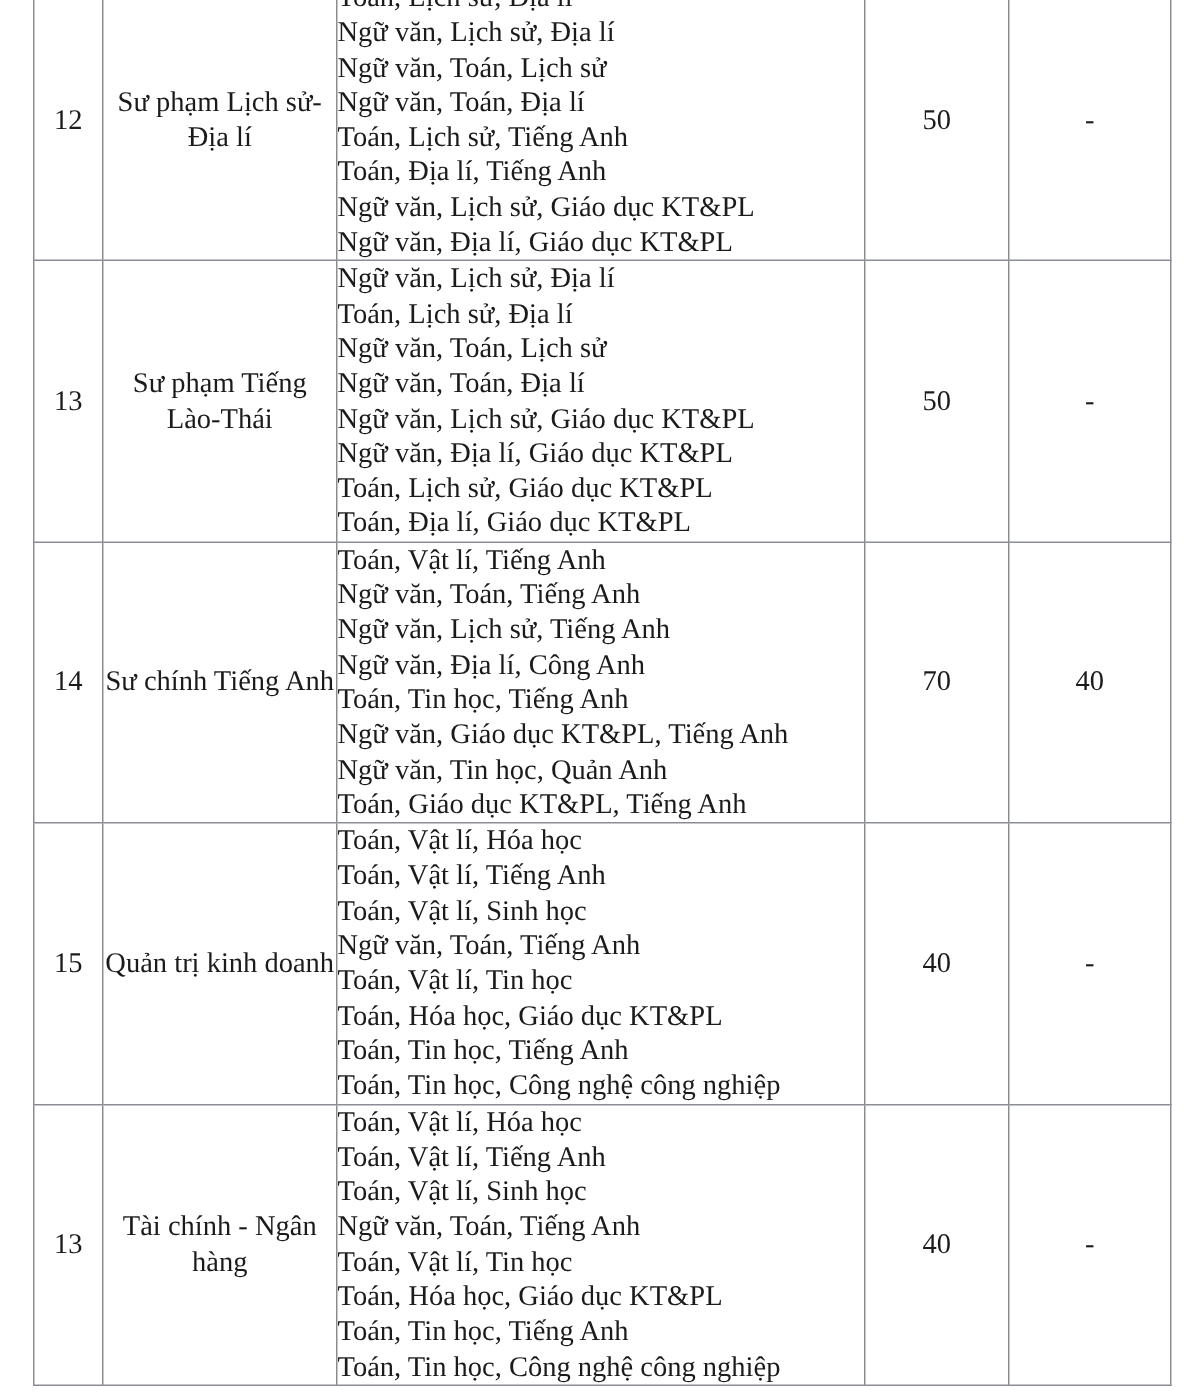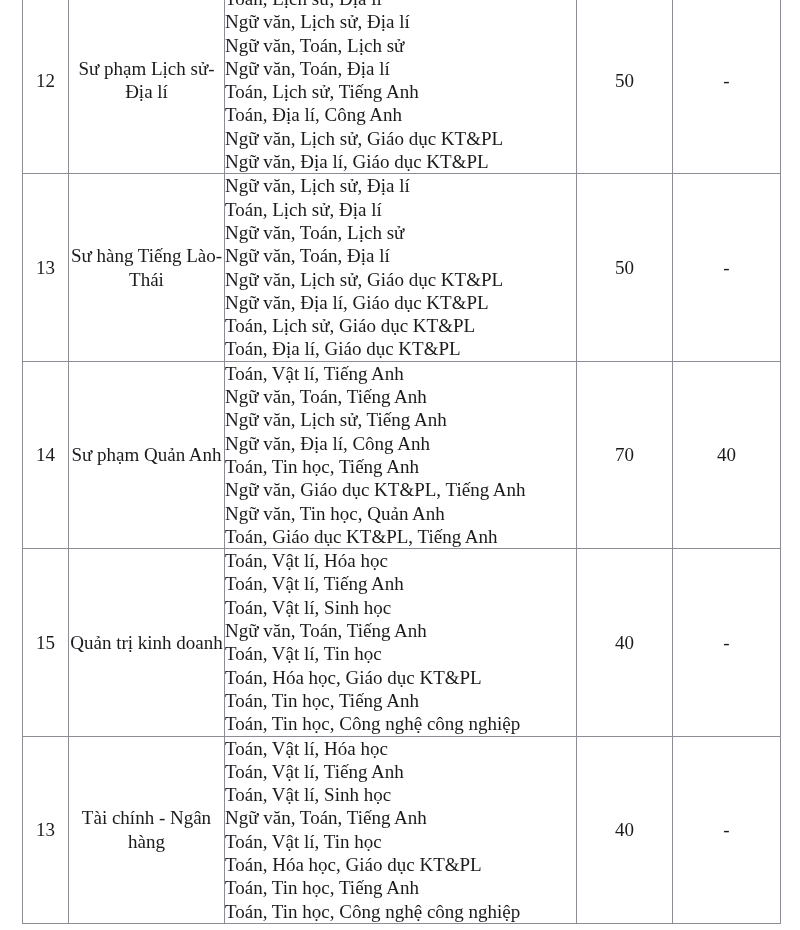--- a/index.html
+++ b/index.html
@@ -104,46 +104,46 @@
     <tbody>
         <tr>
           <td class="cell-no">12</td>
           <td class="cell-major">Sư phạm Lịch sử- Địa lí</td>
           <td class="cell-combos">
             <div class="combo-line">Toán, Lịch sử, Địa lí</div>
             <div class="combo-line">Ngữ văn, Lịch sử, Địa lí</div>
             <div class="combo-line">Ngữ văn, Toán, Lịch sử</div>
             <div class="combo-line">Ngữ văn, Toán, Địa lí</div>
             <div class="combo-line">Toán, Lịch sử, Tiếng Anh</div>
-            <div class="combo-line">Toán, Địa lí, Công Anh</div>
+            <div class="combo-line">Toán, Địa lí, Tiếng Anh</div>
             <div class="combo-line">Ngữ văn, Lịch sử, Giáo dục KT&amp;PL</div>
             <div class="combo-line">Ngữ văn, Địa lí, Giáo dục KT&amp;PL</div>
           </td>
           <td class="cell-quota">50</td>
           <td class="cell-quota2">-</td>
         </tr>
         <tr>
           <td class="cell-no">13</td>
-          <td class="cell-major">Sư hàng Tiếng Lào-Thái</td>
+          <td class="cell-major">Sư phạm Tiếng Lào-Thái</td>
           <td class="cell-combos">
             <div class="combo-line">Ngữ văn, Lịch sử, Địa lí</div>
             <div class="combo-line">Toán, Lịch sử, Địa lí</div>
             <div class="combo-line">Ngữ văn, Toán, Lịch sử</div>
             <div class="combo-line">Ngữ văn, Toán, Địa lí</div>
             <div class="combo-line">Ngữ văn, Lịch sử, Giáo dục KT&amp;PL</div>
             <div class="combo-line">Ngữ văn, Địa lí, Giáo dục KT&amp;PL</div>
             <div class="combo-line">Toán, Lịch sử, Giáo dục KT&amp;PL</div>
             <div class="combo-line">Toán, Địa lí, Giáo dục KT&amp;PL</div>
           </td>
           <td class="cell-quota">50</td>
           <td class="cell-quota2">-</td>
         </tr>
         <tr>
           <td class="cell-no">14</td>
-          <td class="cell-major">Sư phạm Quản Anh</td>
+          <td class="cell-major">Sư chính Tiếng Anh</td>
           <td class="cell-combos">
             <div class="combo-line">Toán, Vật lí, Tiếng Anh</div>
             <div class="combo-line">Ngữ văn, Toán, Tiếng Anh</div>
             <div class="combo-line">Ngữ văn, Lịch sử, Tiếng Anh</div>
             <div class="combo-line">Ngữ văn, Địa lí, Công Anh</div>
             <div class="combo-line">Toán, Tin học, Tiếng Anh</div>
             <div class="combo-line">Ngữ văn, Giáo dục KT&amp;PL, Tiếng Anh</div>
             <div class="combo-line">Ngữ văn, Tin học, Quản Anh</div>
             <div class="combo-line">Toán, Giáo dục KT&amp;PL, Tiếng Anh</div>
           </td>

